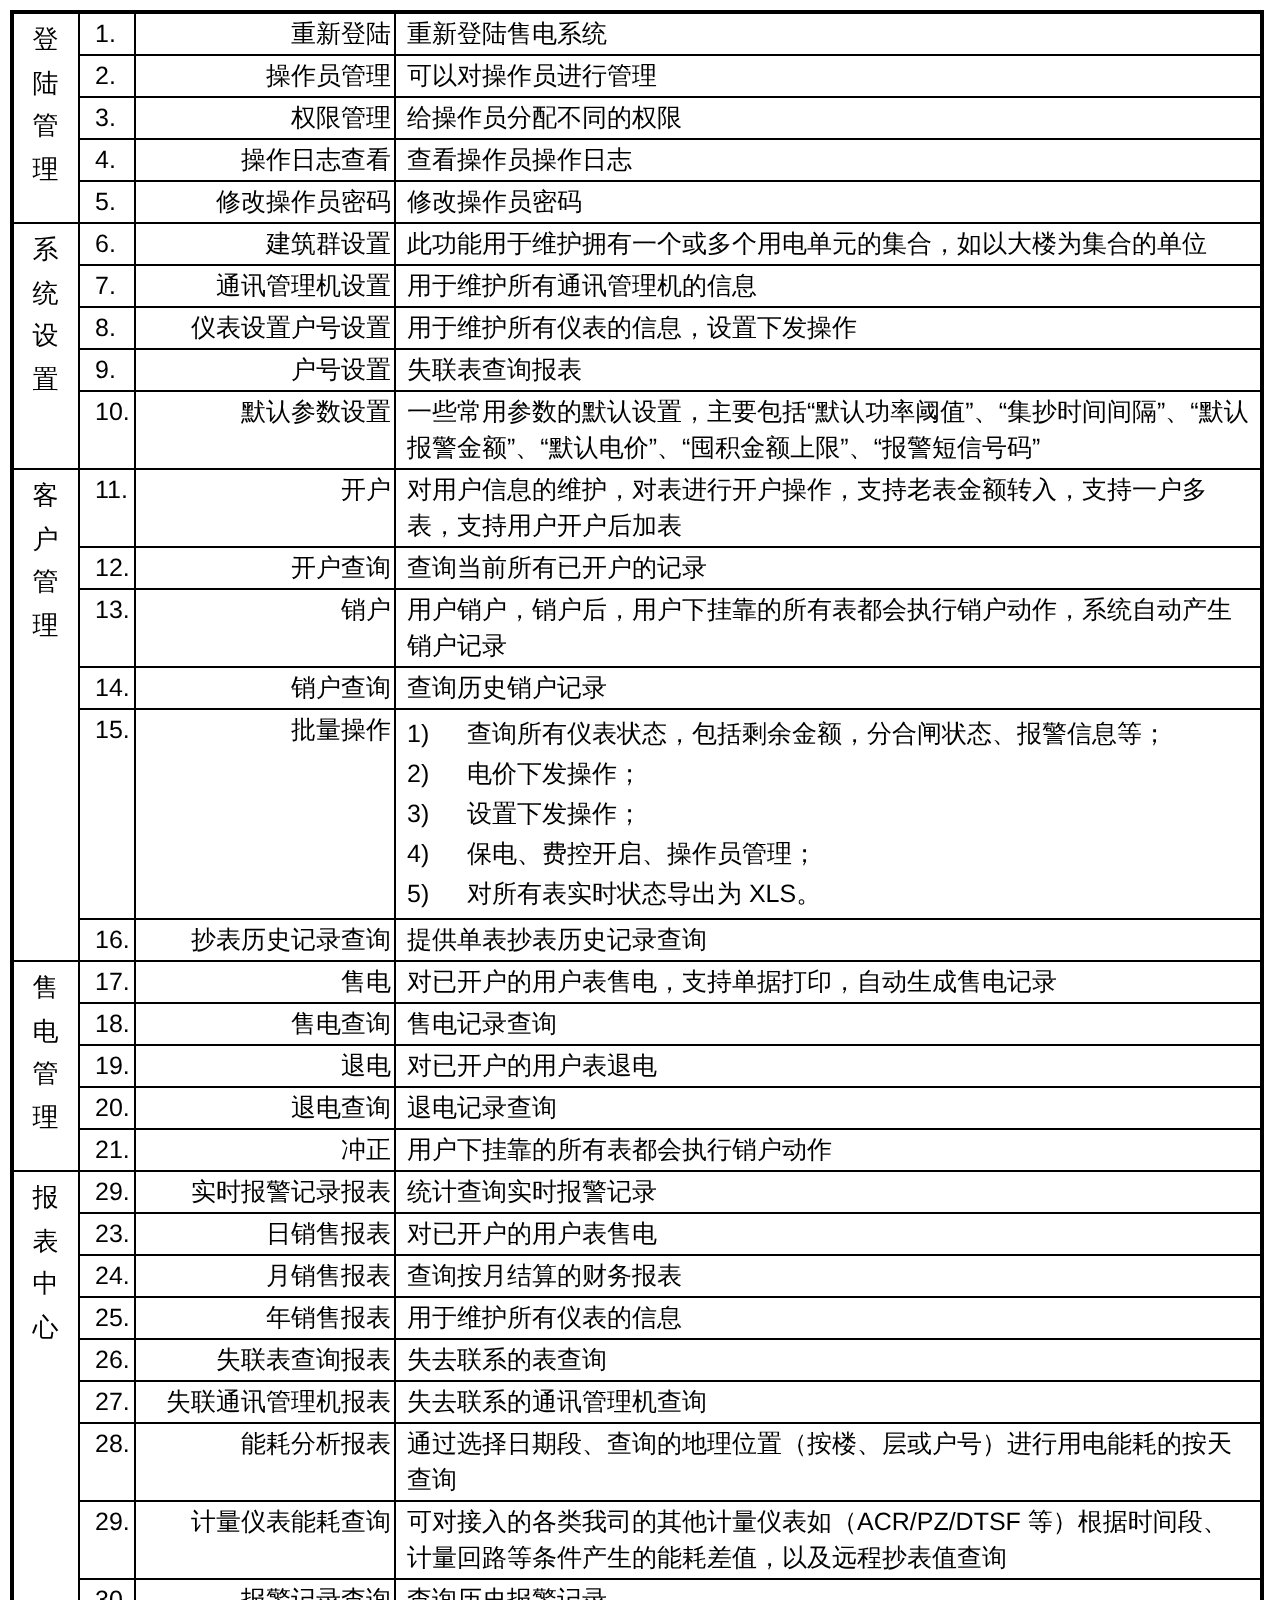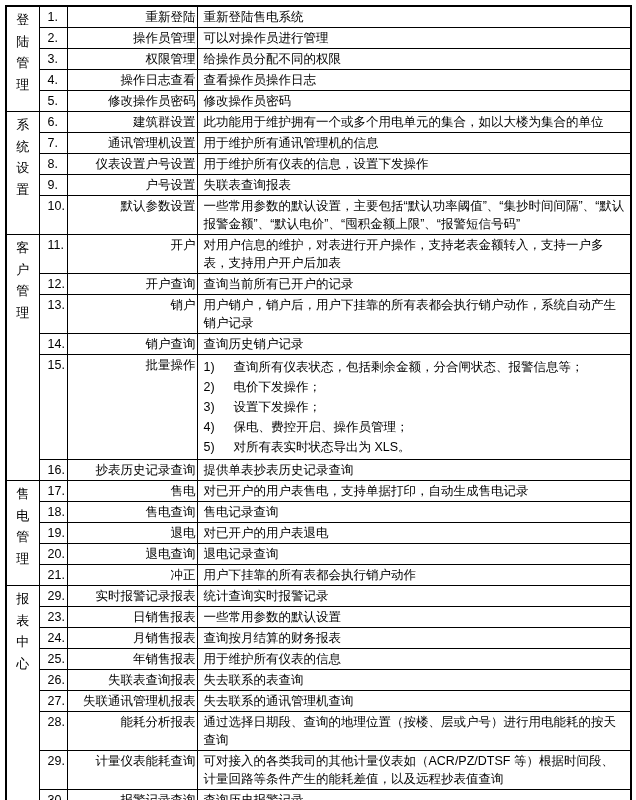--- a/index.html
+++ b/index.html
@@ -227,21 +227,21 @@
             <span class="cat-ch">中</span>
             <span class="cat-ch">心</span>
           </td>
           <td class="num">29.</td>
           <td class="name">实时报警记录报表</td>
           <td class="desc">统计查询实时报警记录</td>
         </tr>
         <tr>
           <td class="num">23.</td>
           <td class="name">日销售报表</td>
-          <td class="desc">一些常用参数的默认设置</td>
+          <td class="desc">对已开户的用户表售电</td>
         </tr>
         <tr>
           <td class="num">24.</td>
           <td class="name">月销售报表</td>
           <td class="desc">查询按月结算的财务报表</td>
         </tr>
         <tr>
           <td class="num">25.</td>
           <td class="name">年销售报表</td>
           <td class="desc">用于维护所有仪表的信息</td>

